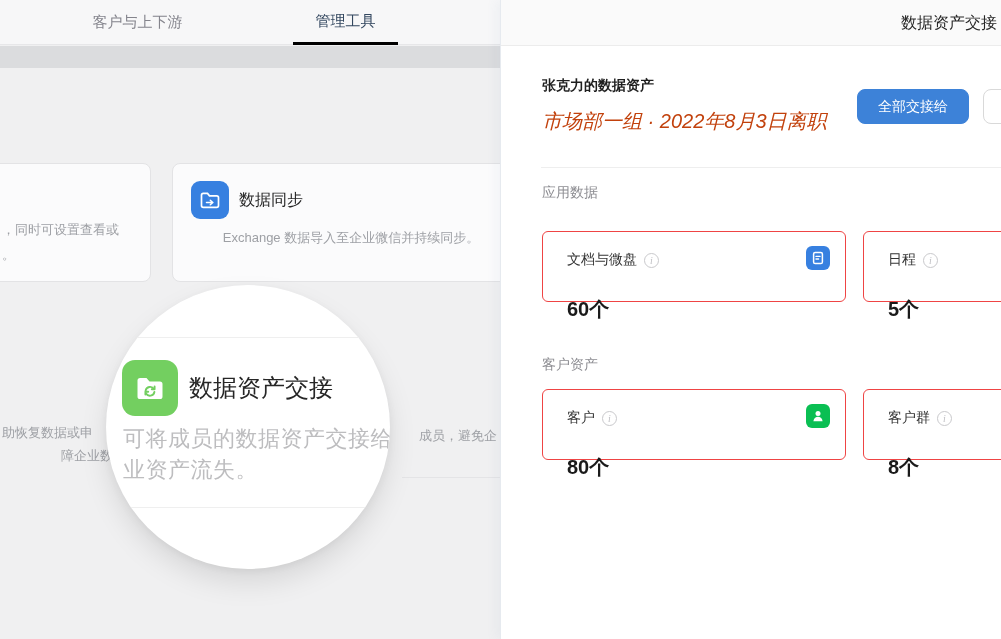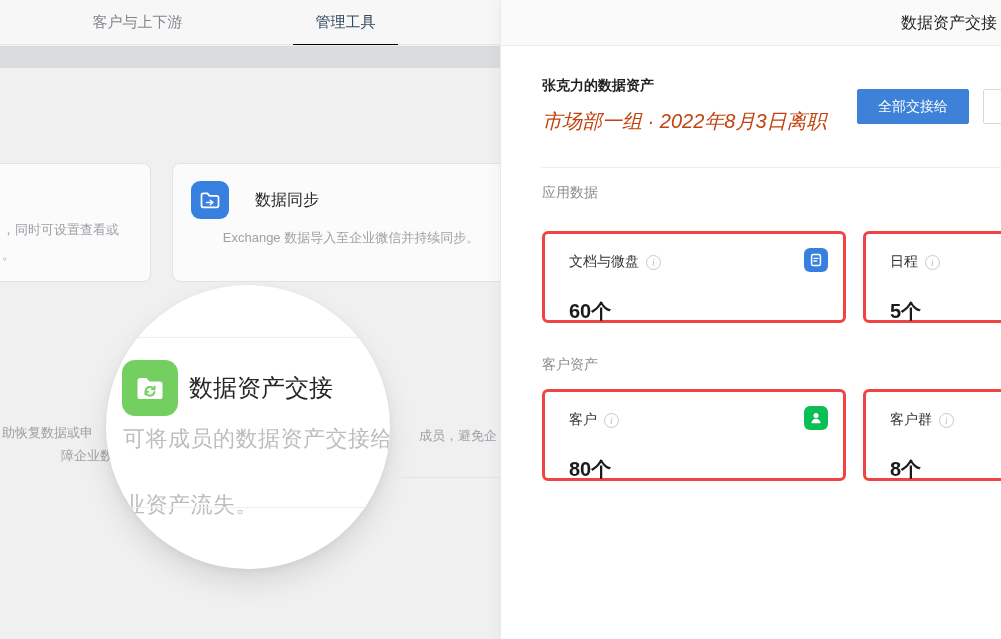--- a/index.html
+++ b/index.html
@@ -4,59 +4,59 @@
 <style>
   html,body{margin:0;padding:0;background:#e9e9ea;}
   *{box-sizing:border-box;font-family:"Liberation Sans","DejaVu Sans",sans-serif;}
   .canvas{position:relative;width:1001px;height:639px;overflow:hidden;background:#f0f0f1;}
 
   
   .left-page{position:absolute;left:0;top:0;width:501px;height:639px;background:#f0f0f1;text-align:center;}
   .tabbar{position:absolute;left:0;top:0;width:100%;height:45px;background:#f7f7f8;border-bottom:1px solid #e7e7e9;}
   .tab{position:absolute;top:0;height:45px;display:flex;align-items:center;justify-content:center;font-size:15px;cursor:pointer;}
   .tab-inactive{left:70px;width:135px;color:#84848c;}
-  .tab-active{left:293px;width:105px;color:#33475f;border-bottom:1px solid #000000;font-weight:500;}
+  .tab-active{left:293px;width:105px;color:#33475f;border-bottom:3px solid #000000;font-weight:500;}
   .gray-band{position:absolute;left:0;top:46px;width:100%;height:22px;background:#dbdcde;}
 
   .feature-card{position:absolute;background:#fbfbfc;border:1px solid #e3e3e5;border-radius:8px;}
   .card-partial-left{left:-41px;top:163px;width:192px;height:119px;}
   .card-sync{left:172px;top:163px;width:344px;height:119px;}
   .muted{color:#9ea0a5;font-size:13px;line-height:20px;}
   .sync-icon{position:absolute;left:18px;top:17px;width:38px;height:38px;border-radius:9px;background:#3780e0;display:flex;align-items:center;justify-content:center;}
-  .sync-title{position:absolute;left:66px;top:26px;font-size:16px;color:#262626;font-weight:500;margin-left:16px;}
+  .sync-title{position:absolute;left:66px;top:26px;font-size:16px;color:#262626;font-weight:500;}
   .sync-desc{position:absolute;left:18px;top:64px;width:320px;}
 
   .frag{position:absolute;font-size:13px;color:#9ea0a5;white-space:nowrap;}
   .row2-border{position:absolute;left:402px;top:477px;width:99px;height:1px;background:#e4e4e6;}
 
   
   .magnifier{position:absolute;left:106px;top:285px;width:284px;height:284px;border-radius:50%;background:#ffffff;overflow:hidden;
     box-shadow:0 14px 28px rgba(0,0,0,.10),0 3px 8px rgba(0,0,0,.05);}
   .mag-line{position:absolute;left:0;width:100%;height:1px;background:#efefef;}
   .mag-line-top{top:52px;}
   .mag-line-bottom{top:222px;}
   .mag-icon{position:absolute;left:16px;top:75px;width:56px;height:56px;border-radius:13px;background:#73cf60;display:flex;align-items:center;justify-content:center;}
   .mag-title{position:absolute;left:83px;top:87px;font-size:24px;color:#262626;font-weight:500;white-space:nowrap;}
   .mag-desc1{position:absolute;left:17px;top:139px;font-size:22px;color:#bdbdbf;white-space:nowrap;letter-spacing:.5px;}
-  .mag-desc2{position:absolute;left:17px;top:170px;font-size:22px;color:#bdbdbf;white-space:nowrap;letter-spacing:.5px;margin-top:35px;}
+  .mag-desc2{position:absolute;left:17px;top:170px;font-size:22px;color:#bdbdbf;white-space:nowrap;letter-spacing:.5px;}
 
   
   .right-panel{position:absolute;left:500px;top:0;width:501px;height:639px;background:#ffffff;border-left:1px solid #e6eaef;box-shadow:-5px 0 10px rgba(70,110,160,.05);}
   .panel-header{position:absolute;left:0;top:0;width:100%;height:46px;background:#fafafa;border-bottom:1px solid #ececec;}
   .panel-header-title{position:absolute;right:4px;top:0;height:46px;display:flex;align-items:center;font-size:16px;color:#262626;}
   .owner-title{position:absolute;left:41px;top:77px;font-size:14px;font-weight:600;color:#1f1f1f;}
   .owner-subtitle{position:absolute;left:41px;top:108px;font-size:20px;color:#c2410c;font-style:italic;}
-  .btn{position:absolute;top:89px;height:35px;border-radius:2px;font-size:14px;display:flex;align-items:center;justify-content:center;cursor:pointer;}
+  .btn{position:absolute;top:89px;height:35px;border-radius:8px;font-size:14px;display:flex;align-items:center;justify-content:center;cursor:pointer;}
   .btn-primary{left:356px;width:112px;background:#3d82d8;color:#ffffff;border:1px solid #3d82d8;}
   .btn-secondary{left:482px;width:112px;background:#ffffff;border:1px solid #d9d9d9;color:#333;}
   .panel-divider{position:absolute;left:40px;top:167px;width:461px;height:1px;background:#eeeeee;}
   .section-label{position:absolute;left:41px;font-size:14px;color:#8c8c91;}
   .label-apps{top:184px;}
   .label-customer{top:356px;}
-  .stat-card{position:absolute;width:304px;height:92px;background:#ffffff;border:3px solid #ef4444;border-radius:6px;}
+  .stat-card{position:absolute;width:304px;height:71px;background:#ffffff;border:1px solid #ef4444;border-radius:6px;}
   .sc-r1{top:231px;}
   .sc-r2{top:389px;}
   .sc-c1{left:41px;}
   .sc-c2{left:362px;}
   .stat-name-row{position:absolute;left:24px;top:19px;display:flex;align-items:center;gap:7px;}
   .stat-name{font-size:14px;color:#333333;}
   .info-icon{width:15px;height:15px;border:1px solid #c9c9cc;border-radius:50%;color:#c0c0c4;font-size:10px;line-height:13px;text-align:center;font-family:"Liberation Serif","DejaVu Serif",serif;font-style:italic;}
   .stat-value{position:absolute;left:24px;top:64px;font-size:20px;font-weight:600;color:#1a1a1a;}
   .app-badge{position:absolute;right:15px;top:14px;width:24px;height:24px;border-radius:6px;display:flex;align-items:center;justify-content:center;}
   .badge-doc{background:#3780e0;}

